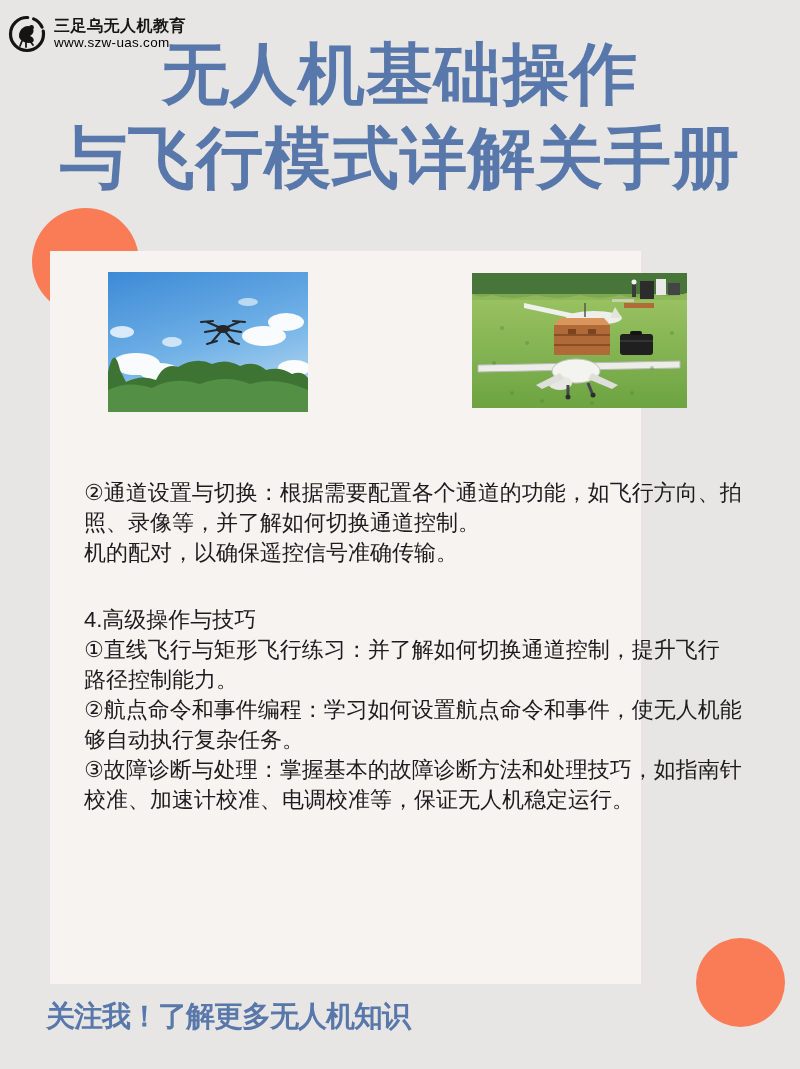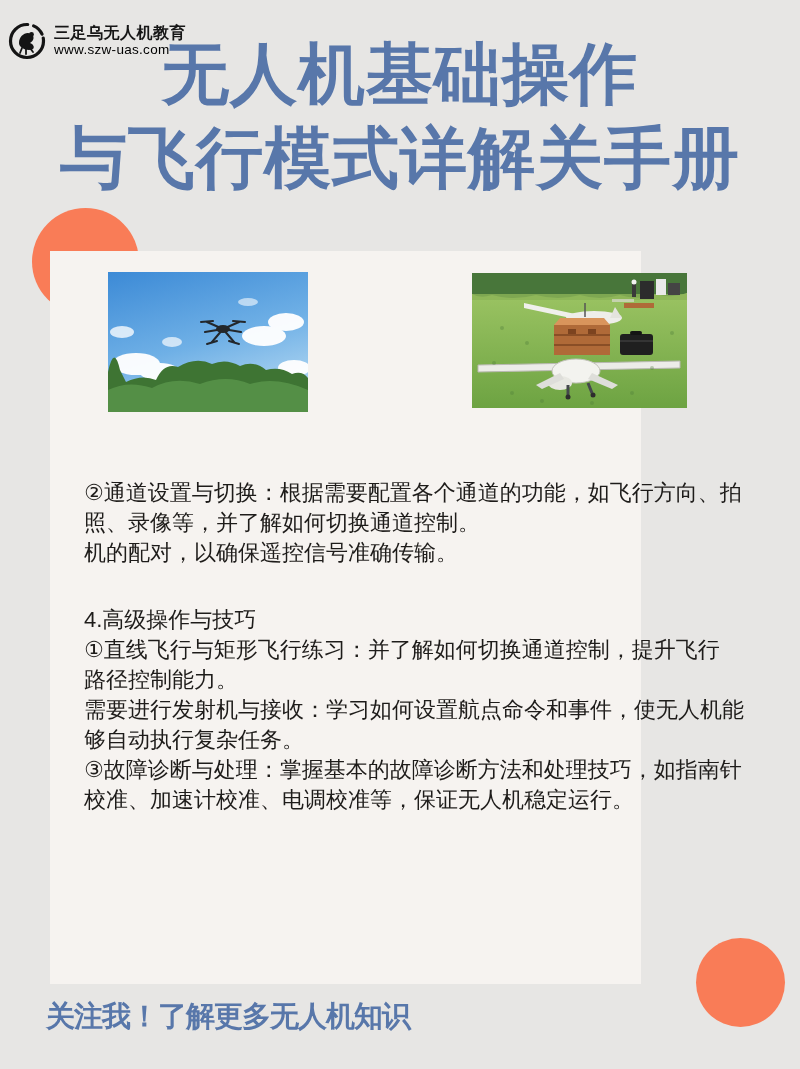--- a/index.html
+++ b/index.html
@@ -10,21 +10,21 @@
     --ink:#1e1c1a;
   }
   html,body{margin:0;padding:0;background:#cfcecd;}
   .page{
     position:relative;width:800px;height:1069px;margin:0 auto;
     background:var(--bg);overflow:hidden;
     font-family:"Liberation Sans","DejaVu Sans",sans-serif;
     color:var(--ink);
   }
   
-  .hdr{position:absolute;left:8px;top:22px;display:flex;align-items:center;z-index:4;}
+  .hdr{position:absolute;left:8px;top:15px;display:flex;align-items:center;z-index:4;}
   .logo{width:38px;height:38px;flex:0 0 auto;}
   .brand{margin-left:8px;line-height:1.1;}
   .brand-name{font-size:16px;font-weight:bold;color:#161616;letter-spacing:.5px;}
   .brand-site{font-size:13.5px;color:#000000;margin-top:2px;letter-spacing:.3px;}
   
   .title{position:absolute;left:0;top:32px;width:800px;text-align:center;z-index:4;
     color:var(--blue);font-weight:900;font-size:67px;line-height:84px;letter-spacing:1px;}
   .title div{white-space:nowrap;}
   
   .circle{position:absolute;border-radius:50%;background:var(--orange);}
@@ -177,21 +177,21 @@
       </svg>
     </div>
 
     <div class="bodytext">
       <div class="tline">②通道设置与切换：根据需要配置各个通道的功能，如飞行方向、拍</div>
       <div class="tline">照、录像等，并了解如何切换通道控制。</div>
       <div class="tline">机的配对，以确保遥控信号准确传输。</div>
       <div class="tline gap-top">4.高级操作与技巧</div>
       <div class="tline">①直线飞行与矩形飞行练习：并了解如何切换通道控制，提升飞行</div>
       <div class="tline">路径控制能力。</div>
-      <div class="tline">需要进行发射机与接收：学习如何设置航点命令和事件，使无人机能</div>
+      <div class="tline">②航点命令和事件编程：学习如何设置航点命令和事件，使无人机能</div>
       <div class="tline">够自动执行复杂任务。</div>
       <div class="tline">③故障诊断与处理：掌握基本的故障诊断方法和处理技巧，如指南针</div>
       <div class="tline">校准、加速计校准、电调校准等，保证无人机稳定运行。</div>
     </div>
 
   </div>
 
   <div class="circle circle-br"></div>
 
   <div class="footer">关注我！了解更多无人机知识</div>

